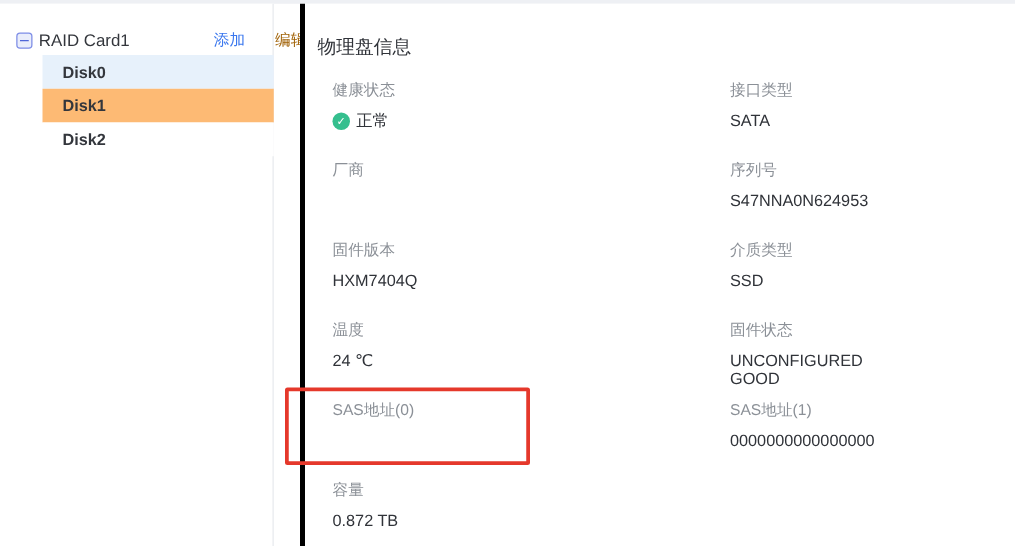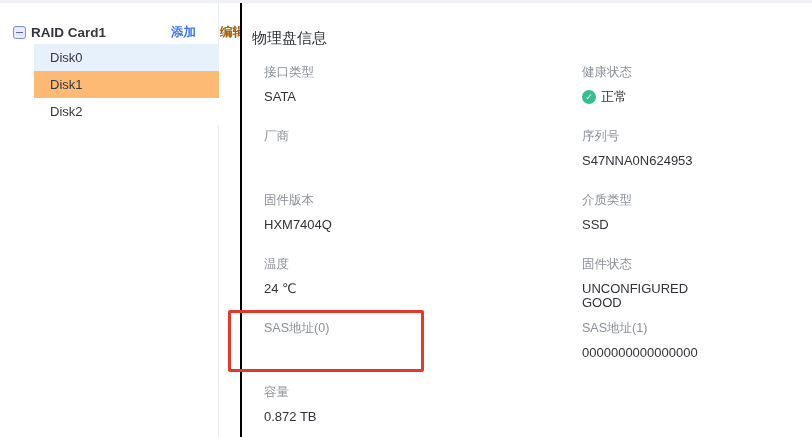--- a/index.html
+++ b/index.html
@@ -12,46 +12,46 @@
   
   .top-line { position:absolute; left:0; top:0; width:812px; height:3px; background:#eef0f4; }
 
   
   .sidebar {
     position:absolute; left:0; top:3px; width:219px; height:434px;
     background:#ffffff; border-right:1px solid #e7eaee;
   }
   .tree-header {
     position:absolute; left:0; top:19px; width:263px; height:20px;
-    display:flex; align-items:center; cursor:pointer;font-weight:bold;
+    display:flex; align-items:center; cursor:pointer;
   }
   .collapse-icon {
     width:13px; height:13px; margin-left:13px; border:1px solid #7c8ce6;
     border-radius:3px; background:#e9edfb; position:relative; flex:none;
   }
   .collapse-icon::after {
     content:""; position:absolute; left:2px; right:2px; top:5px; height:1.5px; background:#4f66d8;
   }
   .tree-root-label { margin-left:5px; font-size:13.5px; color:#33363c; }
   .tree-actions { margin-left:auto; margin-right:18px; display:flex; gap:24px; font-size:12.5px; }
   .action-add { color:#3a77ee; cursor:pointer; }
   .action-edit { color:#a16207; cursor:pointer; }
 
   .disk-list { position:absolute; left:34px; top:41px; width:185px; }
   .disk-item {
     height:27px; line-height:27px; padding-left:16px;
-    font-size:13px; color:#33363c; cursor:pointer; background:#ffffff;
+    font-size:13px; color:#33363c; cursor:pointer; background:#ffffff;font-weight:bold;
   }
   .disk-item.sel   { background:#e7f1fb; }
   .disk-item.hover { background:#fdba74; }
 
   
   .panel {
     position:absolute; left:240px; top:3px; width:480px; height:434px;
-    background:#ffffff; border-left:2px solid #000000; padding:25px 0 0 10px;
+    background:#ffffff; border-left:4px solid #000000; padding:25px 0 0 10px;
   }
   .panel-title { font-size:15px; color:#303339; font-weight:500; line-height:20px; }
 
   .fields {
     margin:17px 0 0 12px;
     display:grid; grid-template-columns:318px 1fr; 
   }
   .field { height:64px; }
   .f-label { font-size:12.5px; color:#8b9097; line-height:14px; }
   .f-value { font-size:13px; color:#303339; line-height:14px; margin-top:11px; display:flex; align-items:center; }
@@ -88,30 +88,30 @@
     <div class="disk-item">Disk2</div>
   </div>
 </div>
 
 <div class="panel">
   <div class="panel-title">物理盘信息</div>
 
   <div class="fields">
 
     <div class="field">
-      <div class="f-label">接口类型</div>
-      <div class="f-value">SATA</div>
-    </div>
-
-    <div class="field">
       <div class="f-label">健康状态</div>
       <div class="f-value">
         <span class="status-ok-icon">✓</span>
         <span>正常</span>
       </div>
+    </div>
+
+    <div class="field">
+      <div class="f-label">接口类型</div>
+      <div class="f-value">SATA</div>
     </div>
 
     <div class="field">
       <div class="f-label">厂商</div>
     </div>
 
 
     <div class="field">
       <div class="f-label">序列号</div>
       <div class="f-value">S47NNA0N624953</div>

